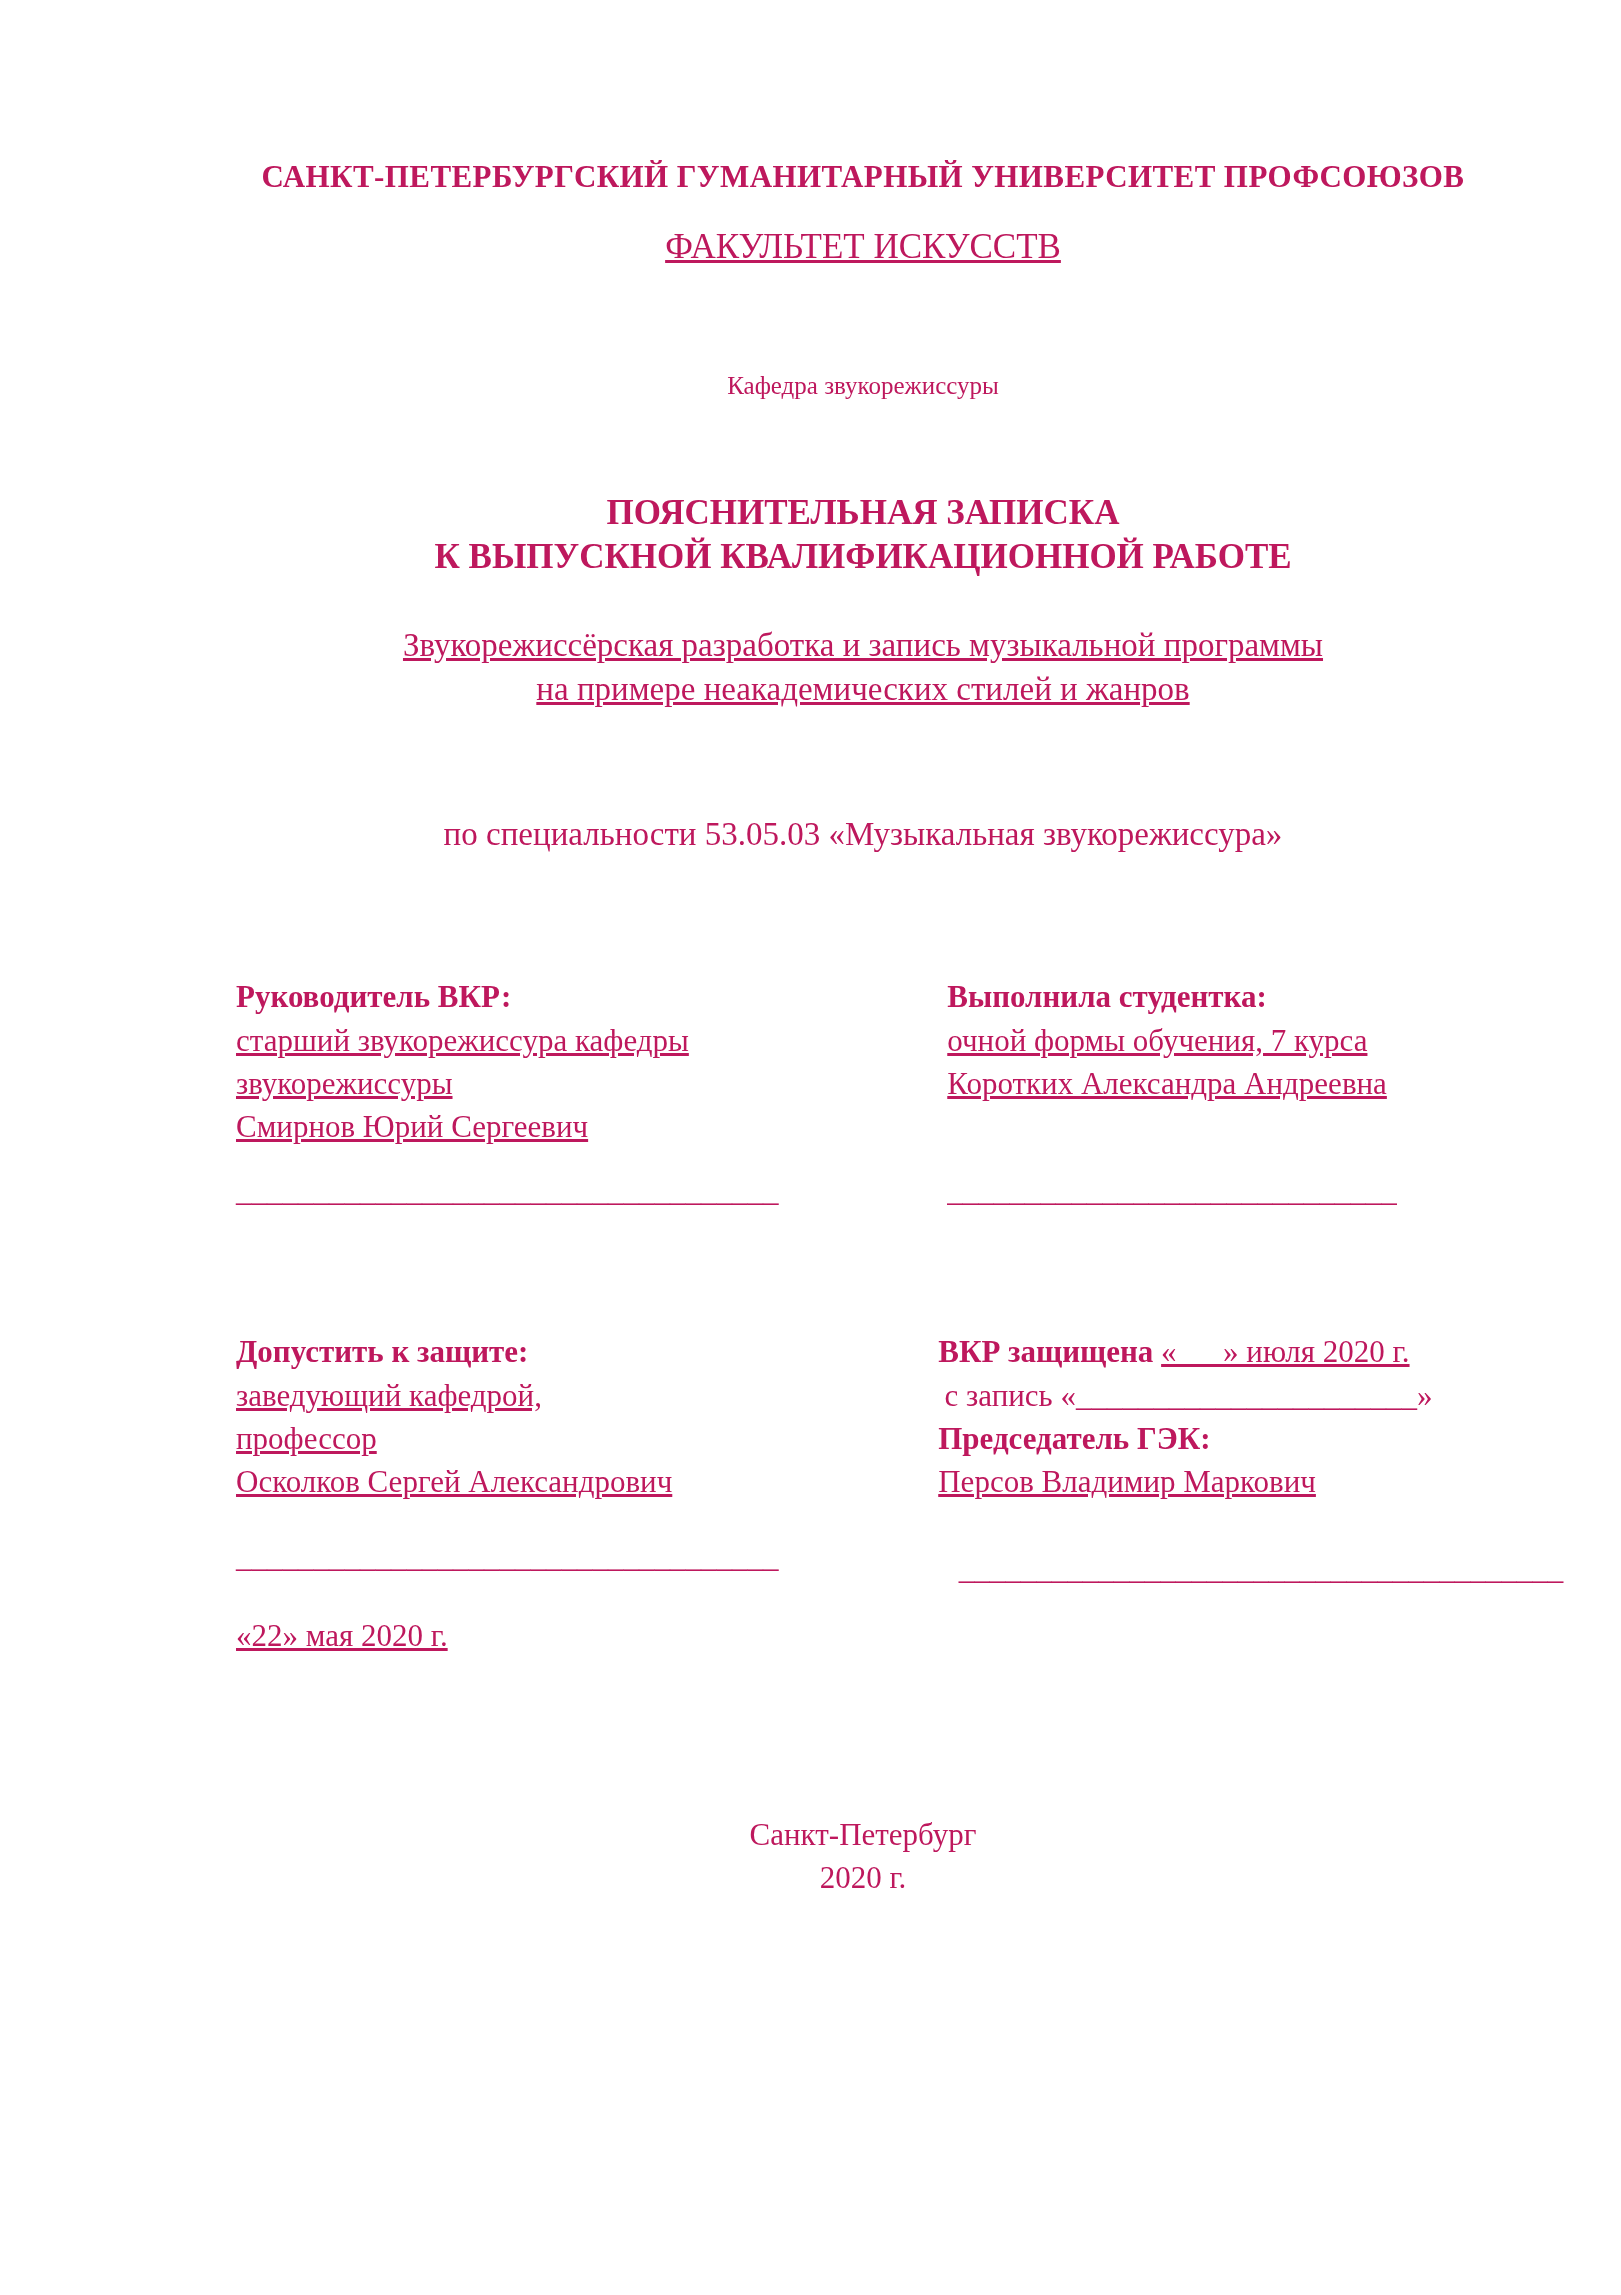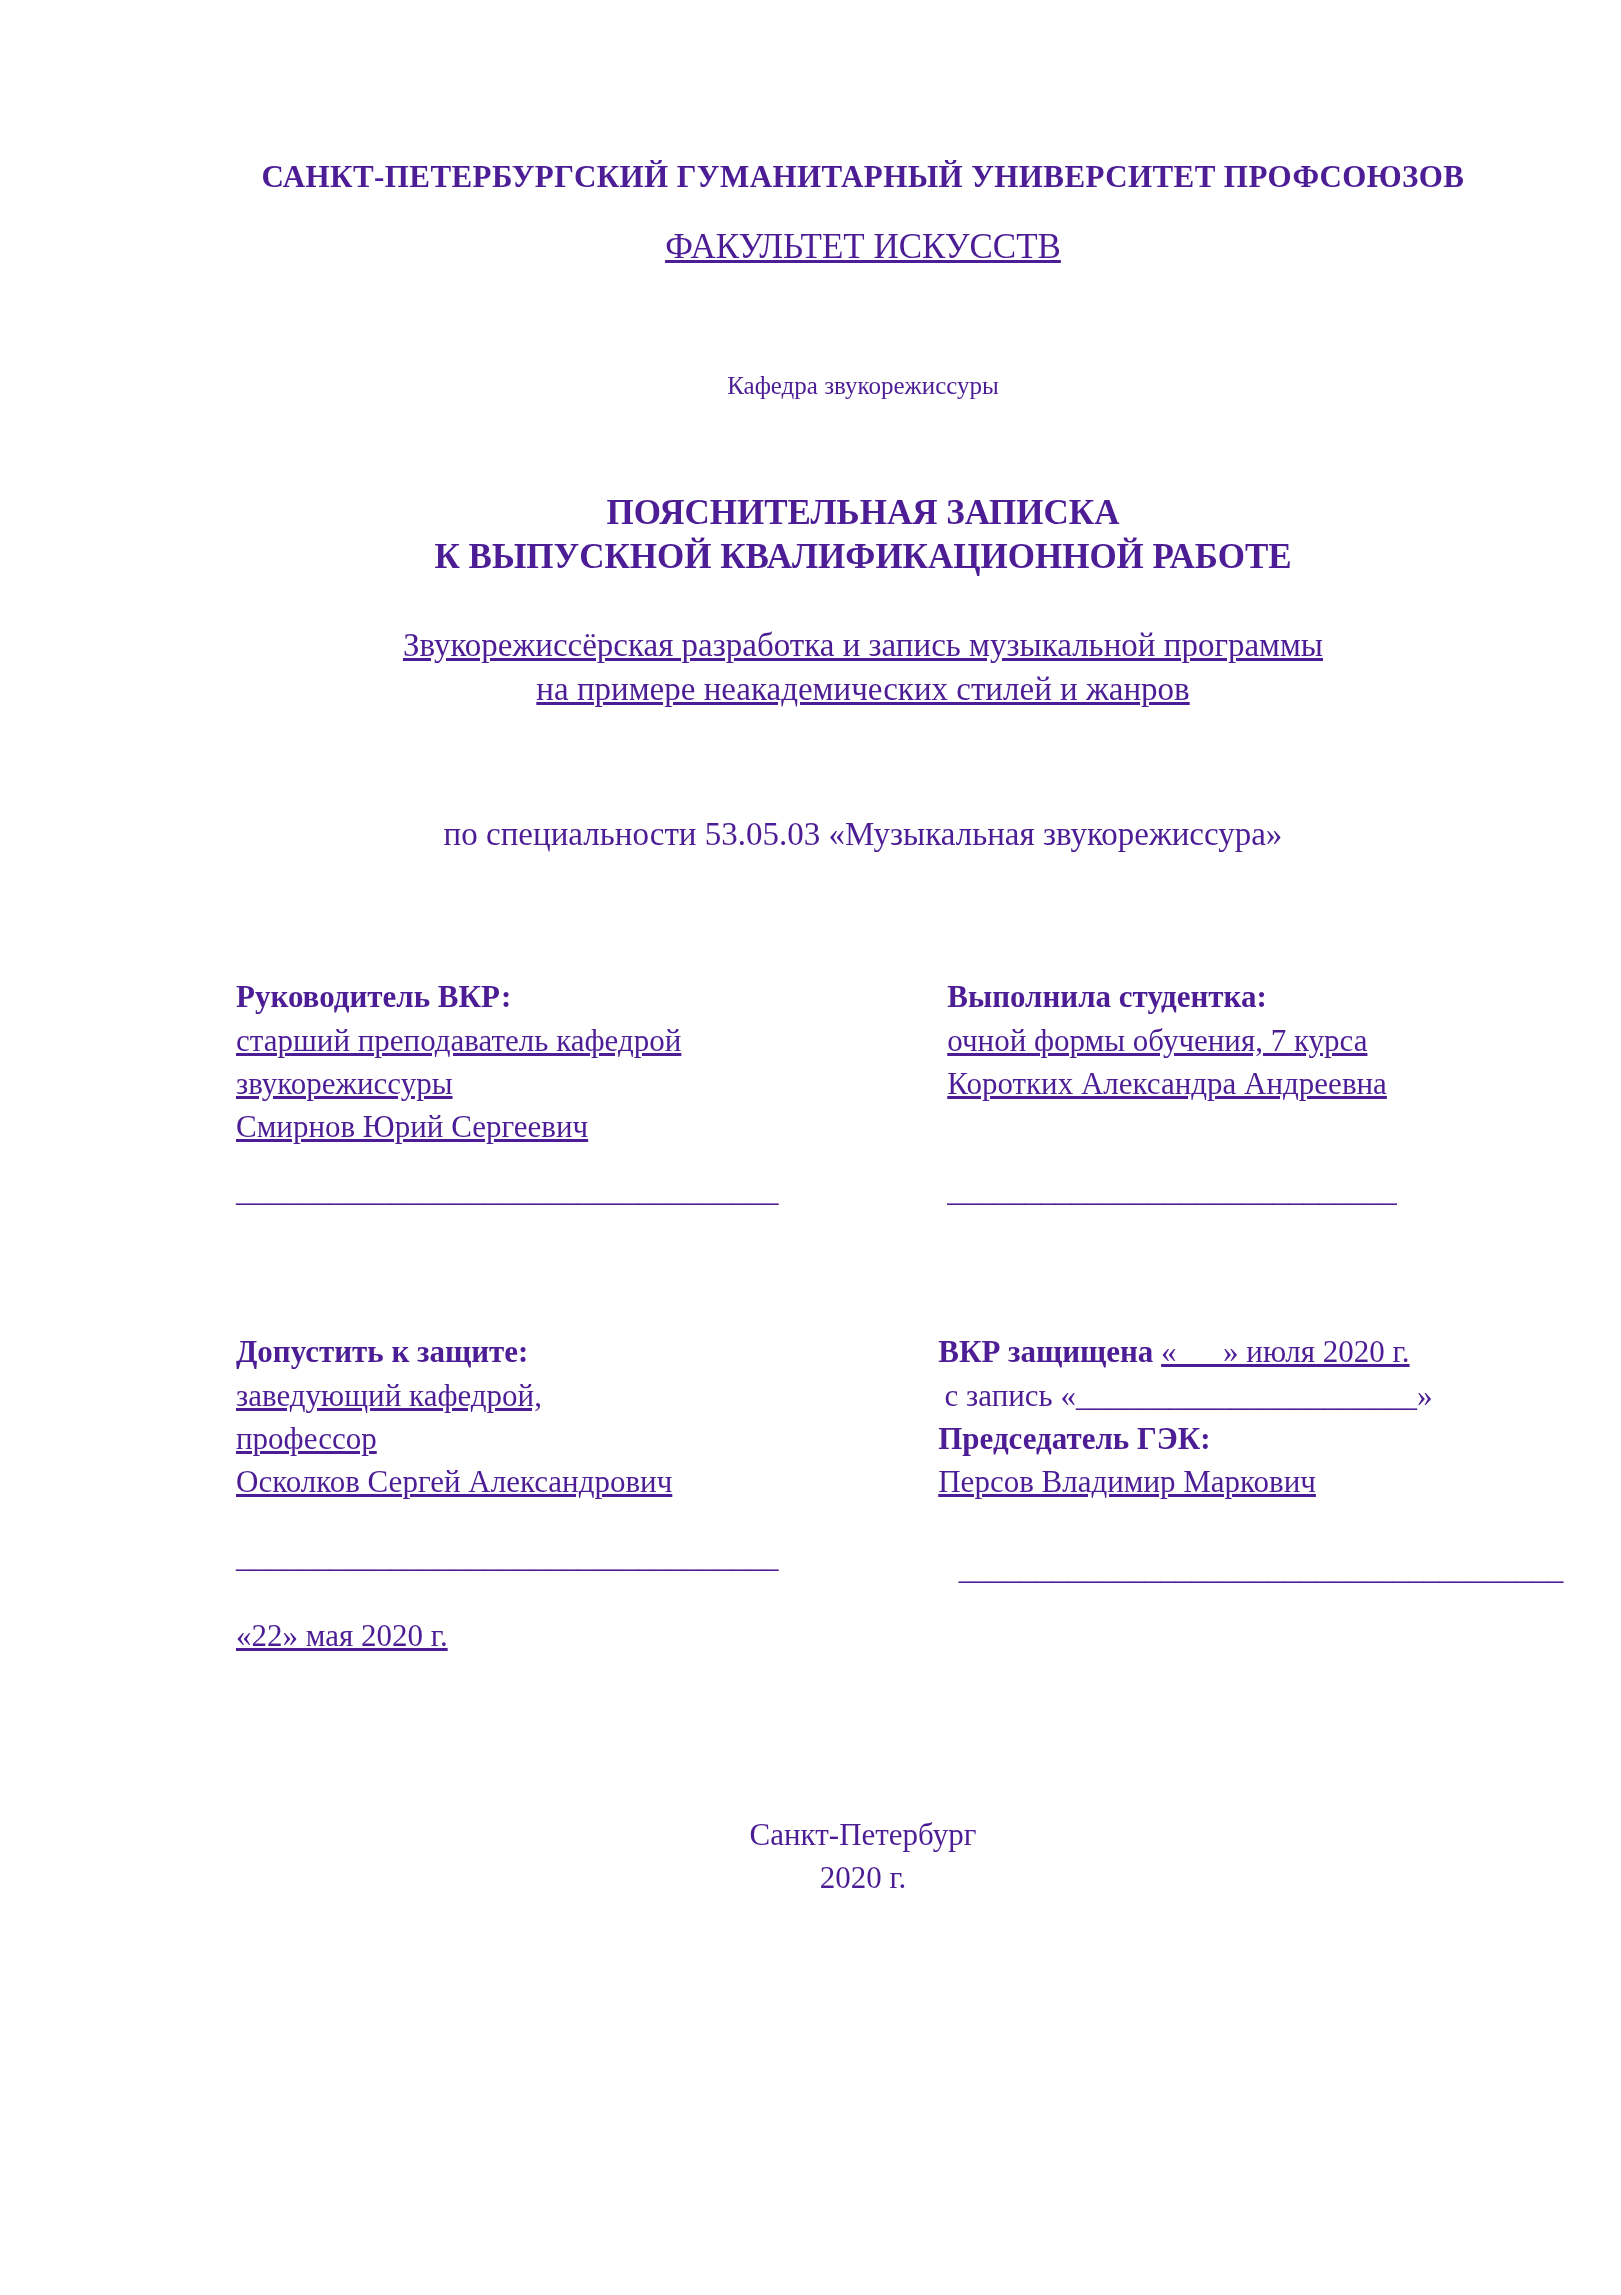--- a/index.html
+++ b/index.html
@@ -3,21 +3,21 @@
 <meta charset="utf-8">
 <style>
   * { margin: 0; padding: 0; box-sizing: border-box; }
   html, body { background: #ffffff; }
   .page {
     position: relative;
     width: 1622px;
     height: 2295px;
     margin: 0 auto;
     background: #ffffff;
-    color: #4c1d95;
+    color: #be185d;
     font-family: "Liberation Serif", "DejaVu Serif", serif;
     font-size: 31px;
     line-height: 1.4;
     padding: 155px 132px 0 236px;
     overflow: hidden;
   }
   .center { text-align: center; }
   .bold { font-weight: bold; }
   .u { text-decoration: underline; }
 
@@ -61,21 +61,21 @@
   <div class="center thesis-title">
     <div><span class="u">Звукорежиссёрская разработка и запись музыкальной программы</span></div>
     <div><span class="u">на примере неакадемических стилей и жанров</span></div>
   </div>
 
   <div class="center specialty">по специальности 53.05.03 «Музыкальная звукорежиссура»</div>
 
   <div class="cols block-1">
     <div class="col col-left">
       <div class="bold">Руководитель ВКР:</div>
-      <div class="u">старший преподаватель кафедрой</div>
+      <div class="u">старший звукорежиссура кафедры</div>
       <div class="u">звукорежиссуры</div>
       <div class="u">Смирнов Юрий Сергеевич</div>
       <div class="sig-line">___________________________________</div>
     </div>
     <div class="col col-right">
       <div class="bold">Выполнила студентка:</div>
       <div class="u">очной формы обучения, 7 курса</div>
       <div class="u">Коротких Александра Андреевна</div>
       <div class="sig-line">_____________________________</div>
     </div>

